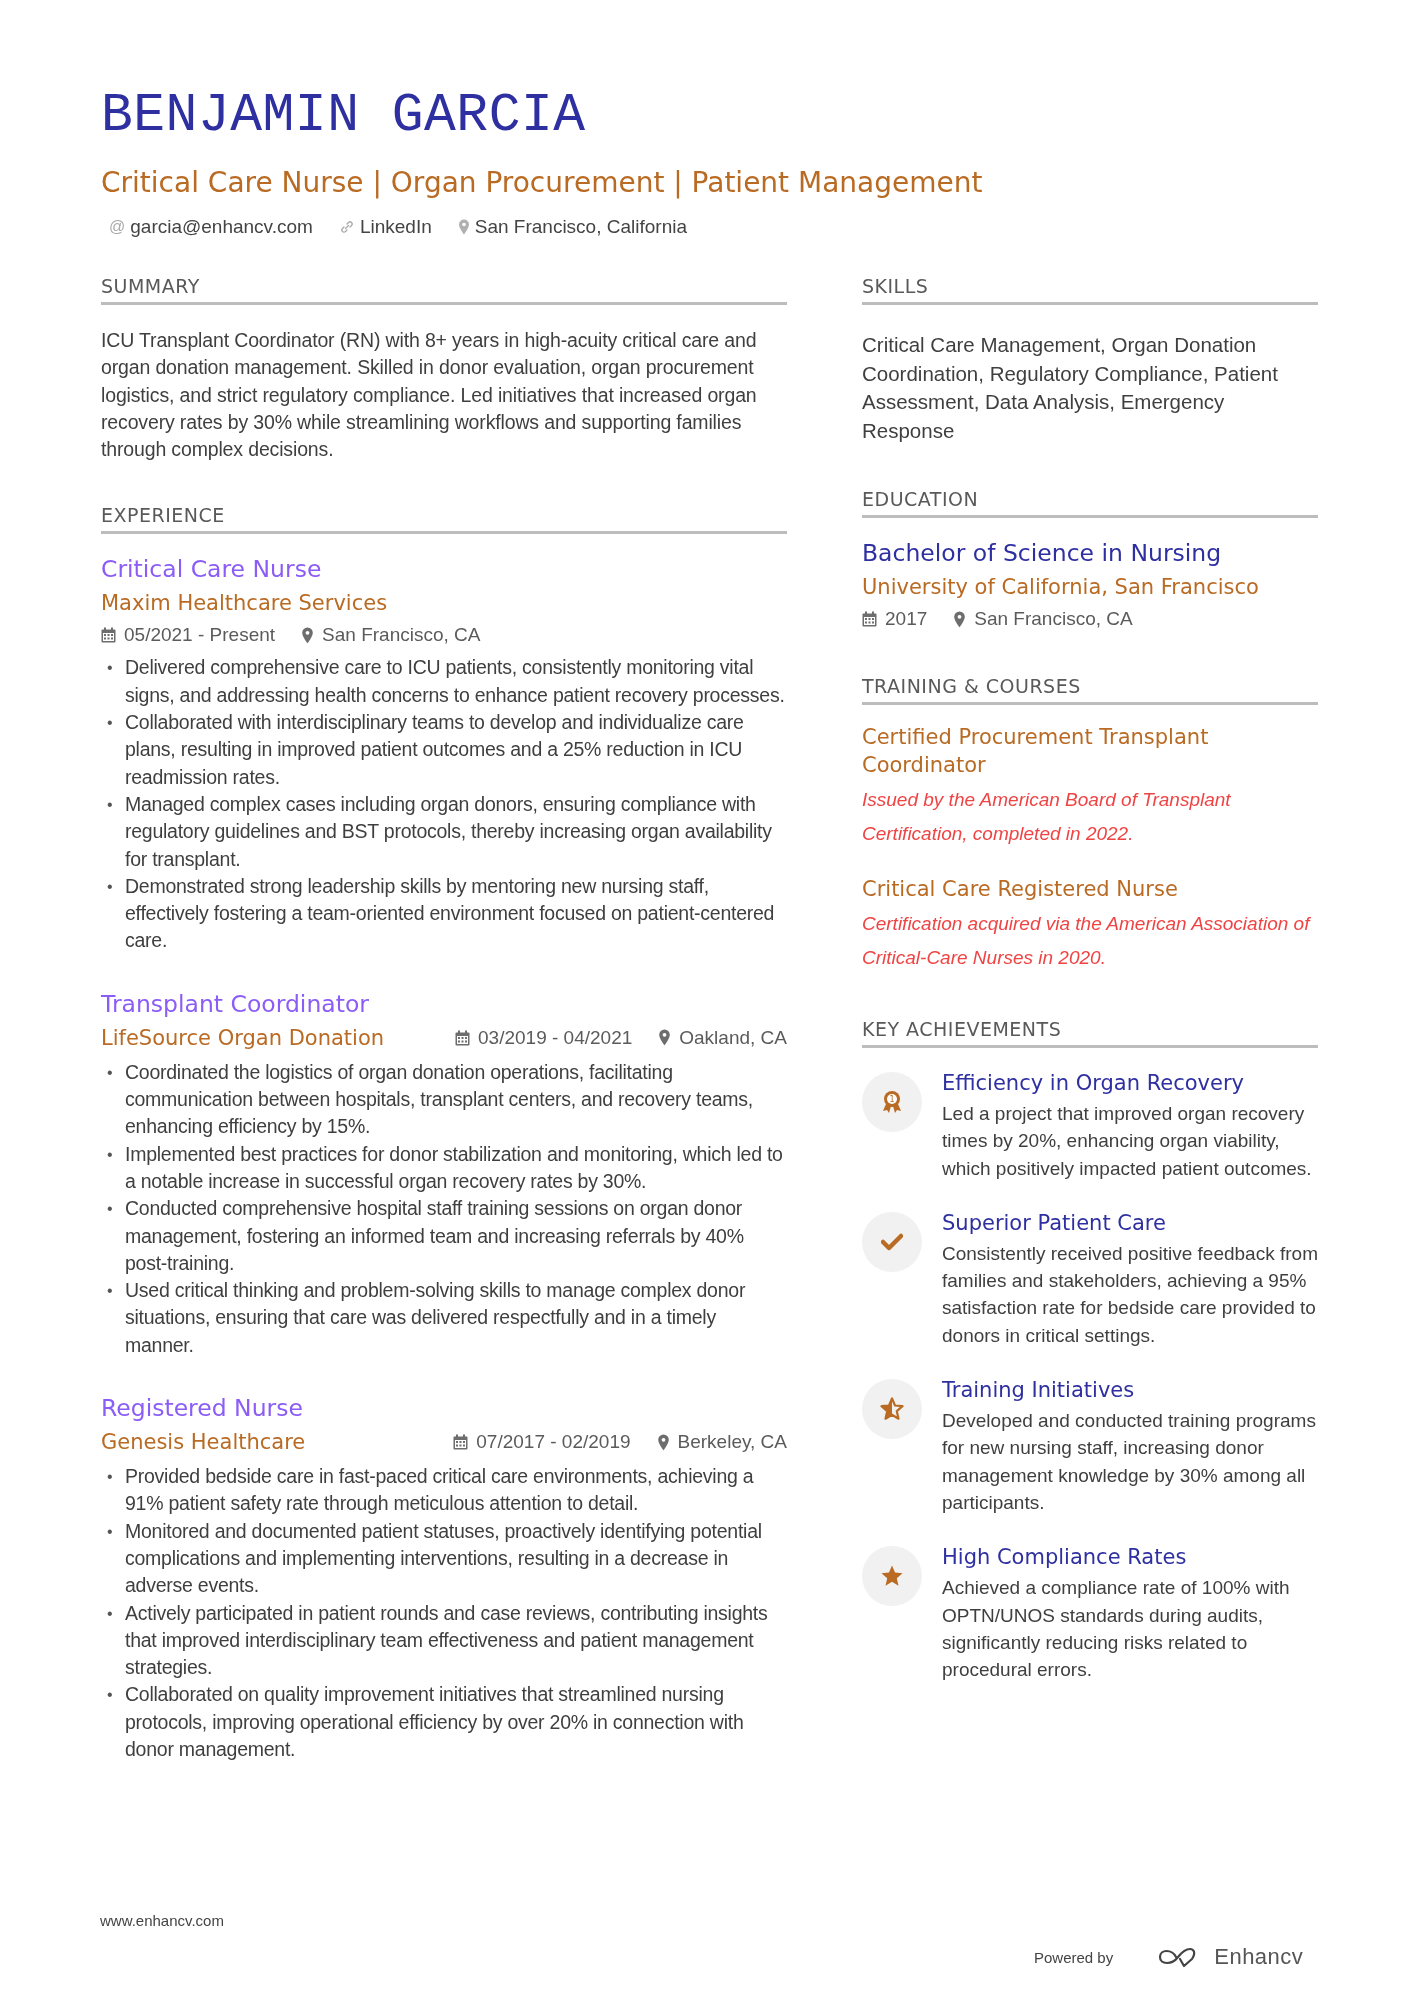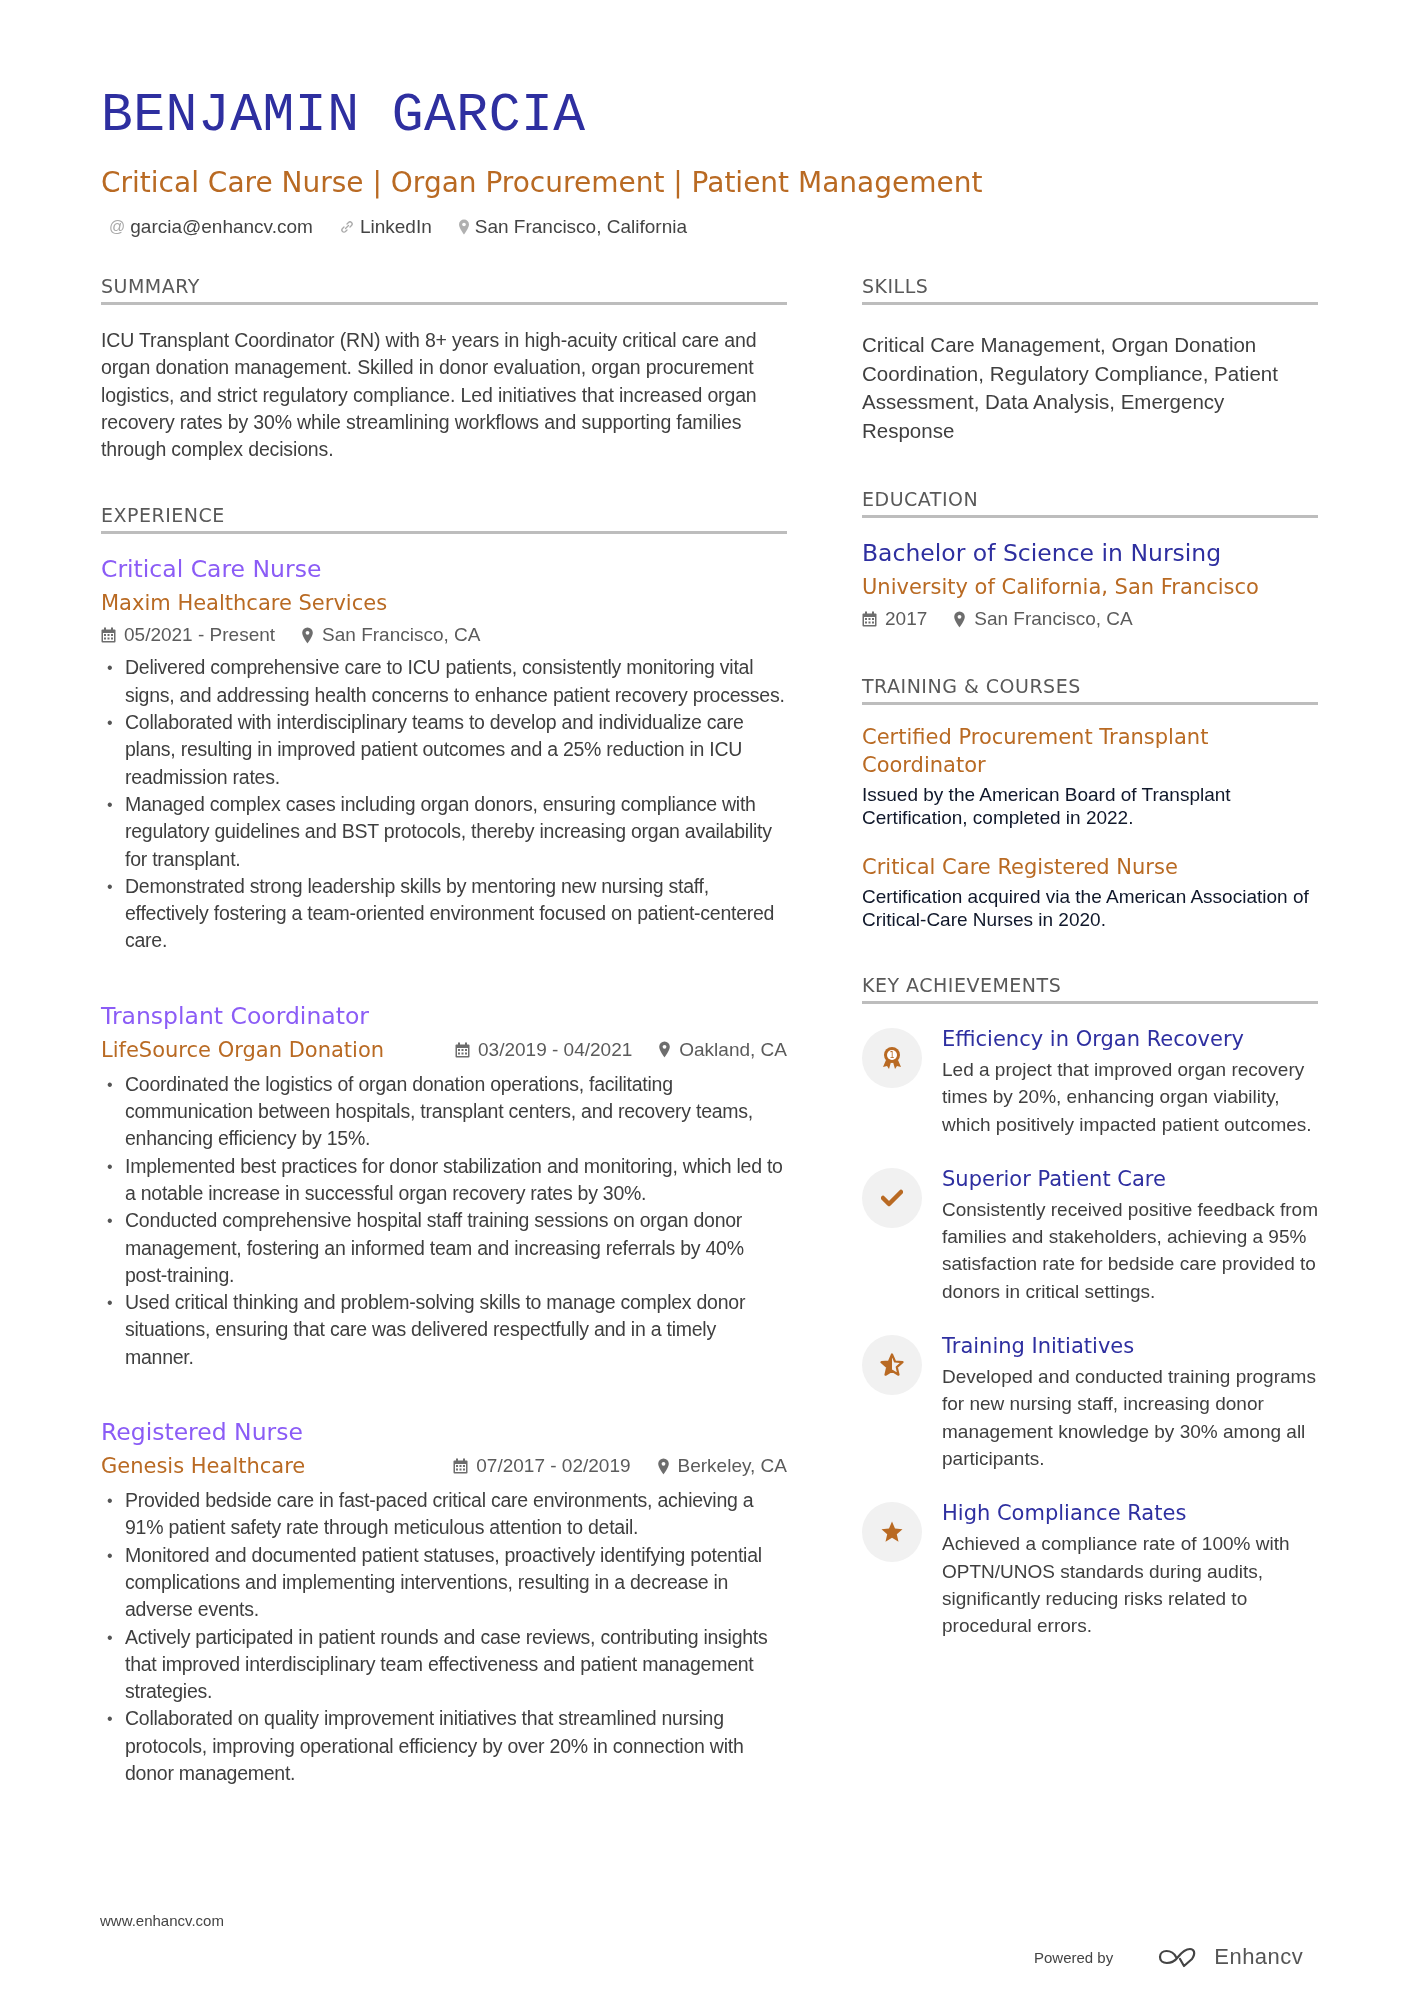--- a/index.html
+++ b/index.html
@@ -16,42 +16,42 @@
   .col-left { position: absolute; left: 101px; top: 272px; width: 686px; }
   .col-right { position: absolute; left: 862px; top: 272px; width: 456px; }
 
   .sec-title { font-family: "DejaVu Sans", sans-serif; font-size: 19px; color: #595959; letter-spacing: 0.5px; line-height: 28px; padding-bottom: 2px; border-bottom: 3px solid #bdbdbd; }
   .section { margin-bottom: 34px; }
 
   .body-text { font-size: 19.5px; line-height: 27.3px; color: #3f3f3f; letter-spacing: -0.15px; }
   .summary-text { margin-top: 22px; }
 
   .job { margin-top: 18px; }
-  .job + .job { margin-top: 44px; }
+  .job + .job { margin-top: 32px; }
   .job-title { font-family: "DejaVu Sans", sans-serif; font-size: 23.5px; color: #8b5cf6; line-height: 34px; }
   .company { font-family: "DejaVu Sans", sans-serif; font-size: 21px; color: #b96a23; line-height: 34px; }
   .meta { display: flex; gap: 26px; font-size: 19px; color: #5b5b5b; line-height: 30px; }
   .meta-item { display: flex; align-items: center; gap: 8px; }
   .meta-item svg { flex: none; }
   .company-row { display: flex; align-items: center; justify-content: space-between; }
   .company-row .meta { gap: 26px; }
 
   ul.bullets { list-style: none; margin-top: 4px; }
   ul.bullets li { position: relative; padding-left: 24px; font-size: 19.5px; line-height: 27.3px; color: #3f3f3f; letter-spacing: -0.25px; }
   ul.bullets li::before { content: "•"; position: absolute; left: 6px; top: 0; color: #555; font-size: 16px; }
 
   .skills-text { margin-top: 26px; font-size: 20.5px; line-height: 28.5px; color: #3f3f3f; }
 
   .edu-degree { font-family: "DejaVu Sans", sans-serif; font-size: 23.5px; color: #2e2fa0; line-height: 34px; margin-top: 18px; }
   .edu-school { font-family: "DejaVu Sans", sans-serif; font-size: 21px; color: #b96a23; line-height: 34px; }
 
   .course { margin-top: 18px; }
   .course + .course { margin-top: 24px; }
   .course-title { font-family: "DejaVu Sans", sans-serif; font-size: 21px; color: #b96a23; line-height: 28px; }
-  .course-desc { font-size: 19px; line-height: 23px; color: #0f172a; margin-top: 4px; }
+  .course-desc { font-size: 19px; line-height: 34px; color: #ef4444; margin-top: 4px; font-style: italic; }
 
   .ach { display: flex; gap: 20px; margin-top: 20px; }
   .ach + .ach { margin-top: 26px; }
   .ach-icon { flex: none; width: 60px; height: 60px; border-radius: 50%; background: #f1f1f1; display: flex; align-items: center; justify-content: center; margin-top: 4px; }
   .ach-body { flex: 1; }
   .ach-title { font-family: "DejaVu Sans", sans-serif; font-size: 21px; color: #2e2fa0; line-height: 30px; }
   .ach-desc { font-size: 19px; line-height: 27.3px; color: #3f3f3f; margin-top: 2px; }
 
   .footer-url { position: absolute; left: 100px; top: 1912px; font-size: 15px; color: #444; }
   .footer-powered { position: absolute; left: 1034px; top: 1906px; display: flex; align-items: center; gap: 43px; font-size: 15px; color: #444; margin-top: 38px; }

